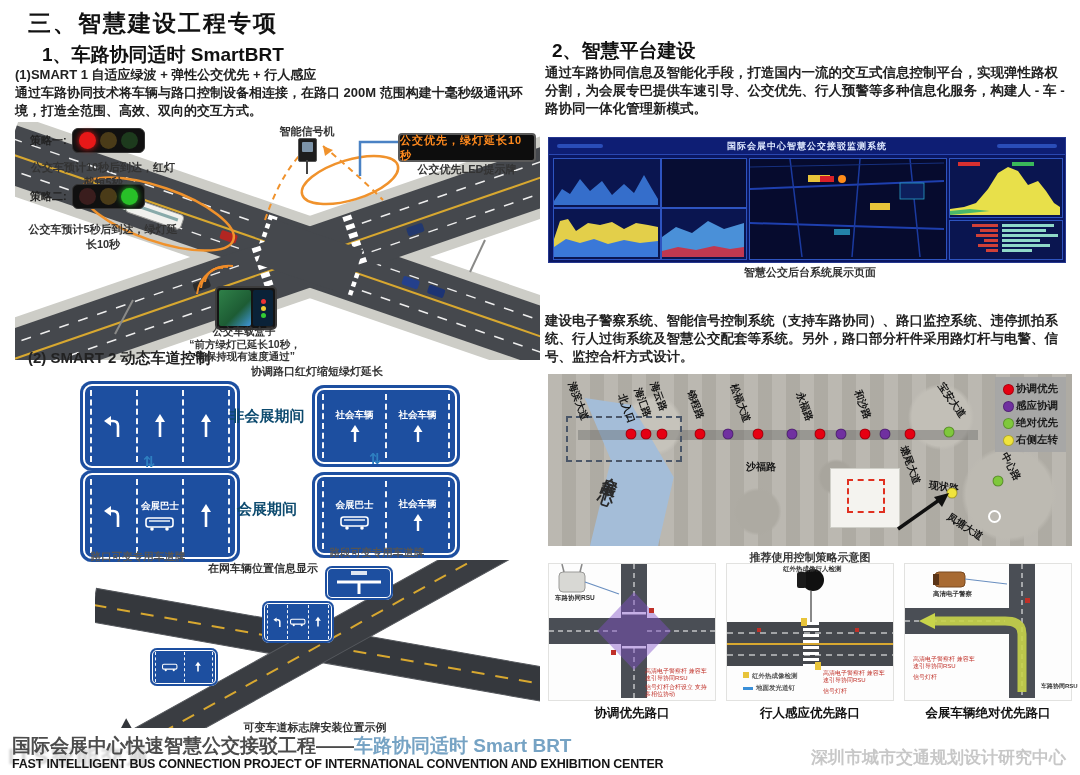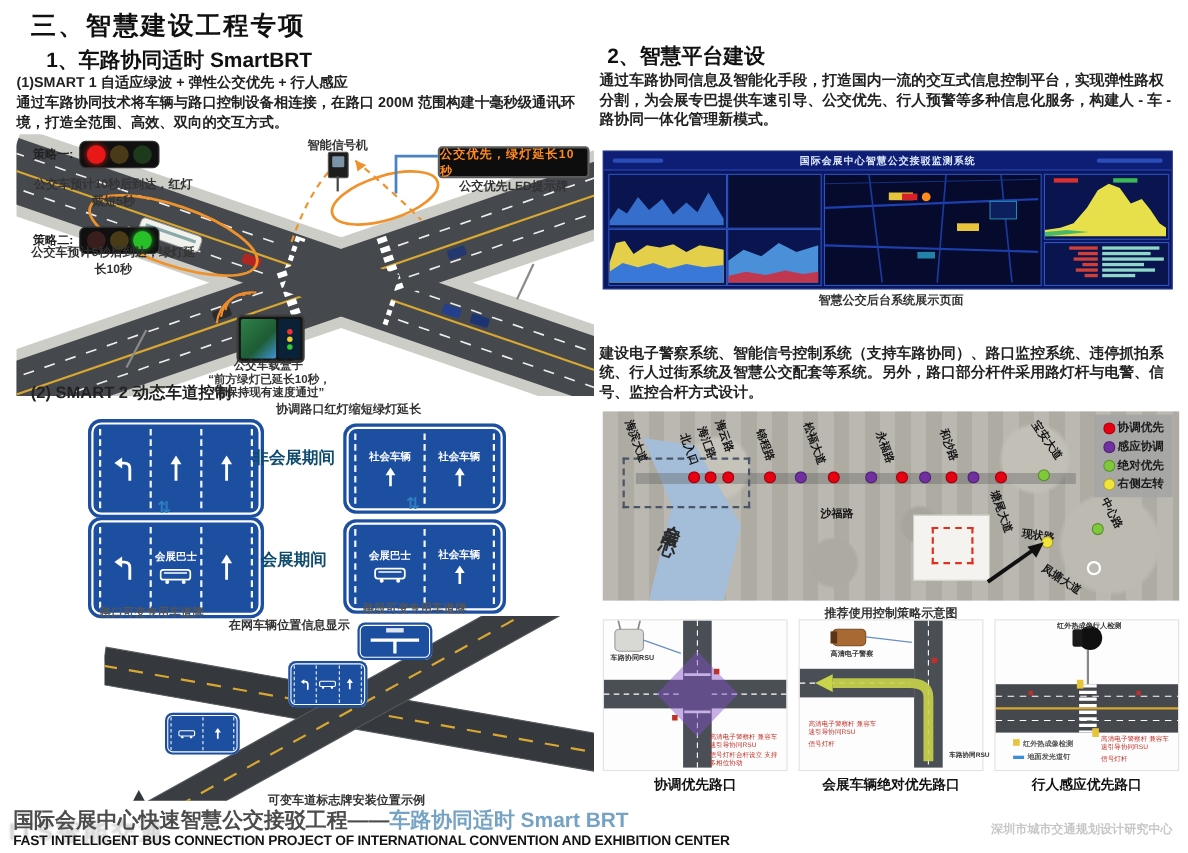--- a/index.html
+++ b/index.html
@@ -59,21 +59,21 @@
   .inset .red{position:absolute;border:2px dashed #e03020;}
   
   .sd{position:relative;background:#fdfdfd;border:1px solid #e2e2e0;}
   .sd .tiny{position:absolute;font-size:6.5px;font-weight:700;color:#333;white-space:nowrap;}
   .sd .rednote{position:absolute;font-size:6px;color:#c03028;line-height:7px;white-space:nowrap;}
   .sd-cap{font-size:12.5px;font-weight:800;color:#111;text-align:center;margin-top:4px;}
   
   .f-zh{font-size:19px;font-weight:700;color:#4c4c4c;white-space:nowrap;}
   .f-zh .blue{color:#76a3c4;}
   .f-en{font-size:12.5px;font-weight:900;color:#141414;letter-spacing:-0.2px;white-space:nowrap;}
-  .f-org{font-size:11px;font-weight:700;color:#c7c7c7;}
+  .f-org{font-size:17px;font-weight:700;color:#c7c7c7;}
   .watermark{font-size:22px;font-weight:800;color:rgba(150,150,150,.45);filter:blur(1.2px);letter-spacing:3px;}
 </style>
 </head>
 <body>
 
 <div id="page">
 
   <div class="abs h-main" style="left:28px;top:8px;">三、智慧建设工程专项</div>
 
   <div class="abs h-sec" style="left:42px;top:42px;">1、车路协同适时 SmartBRT</div>
@@ -139,21 +139,21 @@
   <div class="abs" style="left:30px;top:128px;display:flex;align-items:center;gap:5px;">
     <span class="strat-label">策略一:</span>
     <span class="tl">
       <span class="lamp" style="background:#e81818;box-shadow:0 0 6px #e81818;"></span>
       <span class="lamp" style="background:#4a3b18;"></span>
       <span class="lamp" style="background:#1d3a1d;"></span>
     </span>
   </div>
   <div class="abs cap" style="left:28px;top:160px;width:150px;">公交车预计10秒后到达，红灯截短5秒</div>
 
-  <div class="abs" style="left:30px;top:206px;display:flex;align-items:center;gap:5px;">
+  <div class="abs" style="left:30px;top:184px;display:flex;align-items:center;gap:5px;">
     <span class="strat-label">策略二:</span>
     <span class="tl">
       <span class="lamp" style="background:#3a1d1d;"></span>
       <span class="lamp" style="background:#4a3b18;"></span>
       <span class="lamp" style="background:#28c028;box-shadow:0 0 6px #28c028;"></span>
     </span>
   </div>
   <div class="abs cap" style="left:28px;top:222px;width:150px;">公交车预计5秒后到达，绿灯延长10秒</div>
 
   <div class="abs cap" style="left:262px;top:124px;width:90px;">智能信号机</div>
@@ -499,42 +499,20 @@
         <div class="tiny" style="left:6px;top:30px;">车路协同RSU</div>
         <div class="rednote" style="left:96px;top:104px;width:66px;white-space:normal;">高清电子警察杆 兼容车速引导协同RSU</div>
         <div class="rednote" style="left:96px;top:120px;width:66px;white-space:normal;">信号灯杆合杆设立 支持多相位协动</div>
       </div>
       <div class="sd-cap">协调优先路口</div>
     </div>
 
     <div style="width:168px;">
       <div class="sd" style="height:136px;">
         <svg width="166" height="134" viewBox="0 0 166 134">
-          <rect x="104" y="0" width="26" height="134" fill="#4a4e55"></rect>
-          <rect x="0" y="44" width="104" height="26" fill="#4a4e55"></rect>
-          <line x1="117" y1="0" x2="117" y2="134" stroke="#fff" stroke-width="1" stroke-dasharray="5 4"></line>
-          <line x1="0" y1="57" x2="100" y2="57" stroke="#fff" stroke-width="1" stroke-dasharray="5 4"></line>
-          <path d="M117,128 L117,70 Q117,57 100,57 L30,57" fill="none" stroke="#c8d44a" stroke-width="9" opacity=".9"></path>
-          <polygon points="30,49 14,57 30,65" fill="#c8d44a"></polygon>
-          <rect x="30" y="8" width="30" height="15" rx="4" fill="#a86a32" stroke="#7a4a20"></rect>
-          <rect x="28" y="10" width="6" height="11" fill="#5a3416"></rect>
-          <line x1="60" y1="15" x2="102" y2="20" stroke="#6a8fc0" stroke-width="1.2"></line>
-          <rect x="120" y="34" width="5" height="5" fill="#c03028"></rect>
-        </svg>
-        <div class="tiny" style="left:28px;top:26px;">高清电子警察</div>
-        <div class="rednote" style="left:8px;top:92px;width:66px;white-space:normal;">高清电子警察杆 兼容车速引导协同RSU</div>
-        <div class="rednote" style="left:8px;top:110px;width:66px;white-space:normal;">信号灯杆</div>
-        <div class="tiny" style="left:136px;top:118px;font-size:6px;">车路协同RSU</div>
-      </div>
-      <div class="sd-cap">会展车辆绝对优先路口</div>
-    </div>
-
-    <div style="width:168px;">
-      <div class="sd" style="height:136px;">
-        <svg width="166" height="134" viewBox="0 0 166 134">
           <circle cx="86" cy="16" r="11" fill="#101010"></circle>
           <rect x="70" y="8" width="9" height="16" rx="2" fill="#1a1a1a"></rect>
           <line x1="84" y1="27" x2="84" y2="58" stroke="#888" stroke-width="2"></line>
           <rect x="0" y="58" width="166" height="44" fill="#45484d"></rect>
           <line x1="0" y1="80" x2="166" y2="80" stroke="#d8a830" stroke-width="2"></line>
           <line x1="0" y1="69" x2="166" y2="69" stroke="#fff" stroke-width="1" stroke-dasharray="6 5"></line>
           <line x1="0" y1="91" x2="166" y2="91" stroke="#fff" stroke-width="1" stroke-dasharray="6 5"></line>
           <line x1="84" y1="58" x2="84" y2="102" stroke="#fff" stroke-width="16" stroke-dasharray="3 3"></line>
           <rect x="74" y="54" width="6" height="8" fill="#e8c43a"></rect>
           <rect x="88" y="98" width="6" height="8" fill="#e8c43a"></rect>
@@ -542,20 +520,42 @@
           <rect x="128" y="64" width="4" height="4" fill="#c03028"></rect>
         </svg>
         <div class="tiny" style="left:56px;top:1px;">红外热成像行人检测</div>
         <div class="tiny" style="left:16px;top:108px;color:#555;"><span style="display:inline-block;width:6px;height:6px;background:#e8c43a;margin-right:3px;"></span><span>红外热成像检测</span></div>
         <div class="tiny" style="left:16px;top:120px;color:#555;"><span style="display:inline-block;width:10px;height:2.5px;background:#3a8fd8;margin-right:3px;vertical-align:middle;"></span><span>地面发光道钉</span></div>
         <div class="rednote" style="left:96px;top:106px;width:66px;white-space:normal;">高清电子警察杆 兼容车速引导协同RSU</div>
         <div class="rednote" style="left:96px;top:124px;width:66px;white-space:normal;">信号灯杆</div>
       </div>
       <div class="sd-cap">行人感应优先路口</div>
     </div>
+
+    <div style="width:168px;">
+      <div class="sd" style="height:136px;">
+        <svg width="166" height="134" viewBox="0 0 166 134">
+          <rect x="104" y="0" width="26" height="134" fill="#4a4e55"></rect>
+          <rect x="0" y="44" width="104" height="26" fill="#4a4e55"></rect>
+          <line x1="117" y1="0" x2="117" y2="134" stroke="#fff" stroke-width="1" stroke-dasharray="5 4"></line>
+          <line x1="0" y1="57" x2="100" y2="57" stroke="#fff" stroke-width="1" stroke-dasharray="5 4"></line>
+          <path d="M117,128 L117,70 Q117,57 100,57 L30,57" fill="none" stroke="#c8d44a" stroke-width="9" opacity=".9"></path>
+          <polygon points="30,49 14,57 30,65" fill="#c8d44a"></polygon>
+          <rect x="30" y="8" width="30" height="15" rx="4" fill="#a86a32" stroke="#7a4a20"></rect>
+          <rect x="28" y="10" width="6" height="11" fill="#5a3416"></rect>
+          <line x1="60" y1="15" x2="102" y2="20" stroke="#6a8fc0" stroke-width="1.2"></line>
+          <rect x="120" y="34" width="5" height="5" fill="#c03028"></rect>
+        </svg>
+        <div class="tiny" style="left:28px;top:26px;">高清电子警察</div>
+        <div class="rednote" style="left:8px;top:92px;width:66px;white-space:normal;">高清电子警察杆 兼容车速引导协同RSU</div>
+        <div class="rednote" style="left:8px;top:110px;width:66px;white-space:normal;">信号灯杆</div>
+        <div class="tiny" style="left:136px;top:118px;font-size:6px;">车路协同RSU</div>
+      </div>
+      <div class="sd-cap">会展车辆绝对优先路口</div>
+    </div>
   </div>
 
   <div class="abs watermark" style="left:8px;top:742px;">ITS智能交通</div>
   <div class="abs f-zh" style="left:12px;top:733px;">
     <span>国际会展中心快速智慧公交接驳工程——</span><span class="blue">车路协同适时 Smart BRT</span>
   </div>
   <div class="abs f-en" style="left:12px;top:757px;">FAST INTELLIGENT BUS CONNECTION PROJECT OF INTERNATIONAL CONVENTION AND EXHIBITION CENTER</div>
   <div class="abs f-org" style="right:14px;top:746px;">深圳市城市交通规划设计研究中心</div>
 
 </div>

